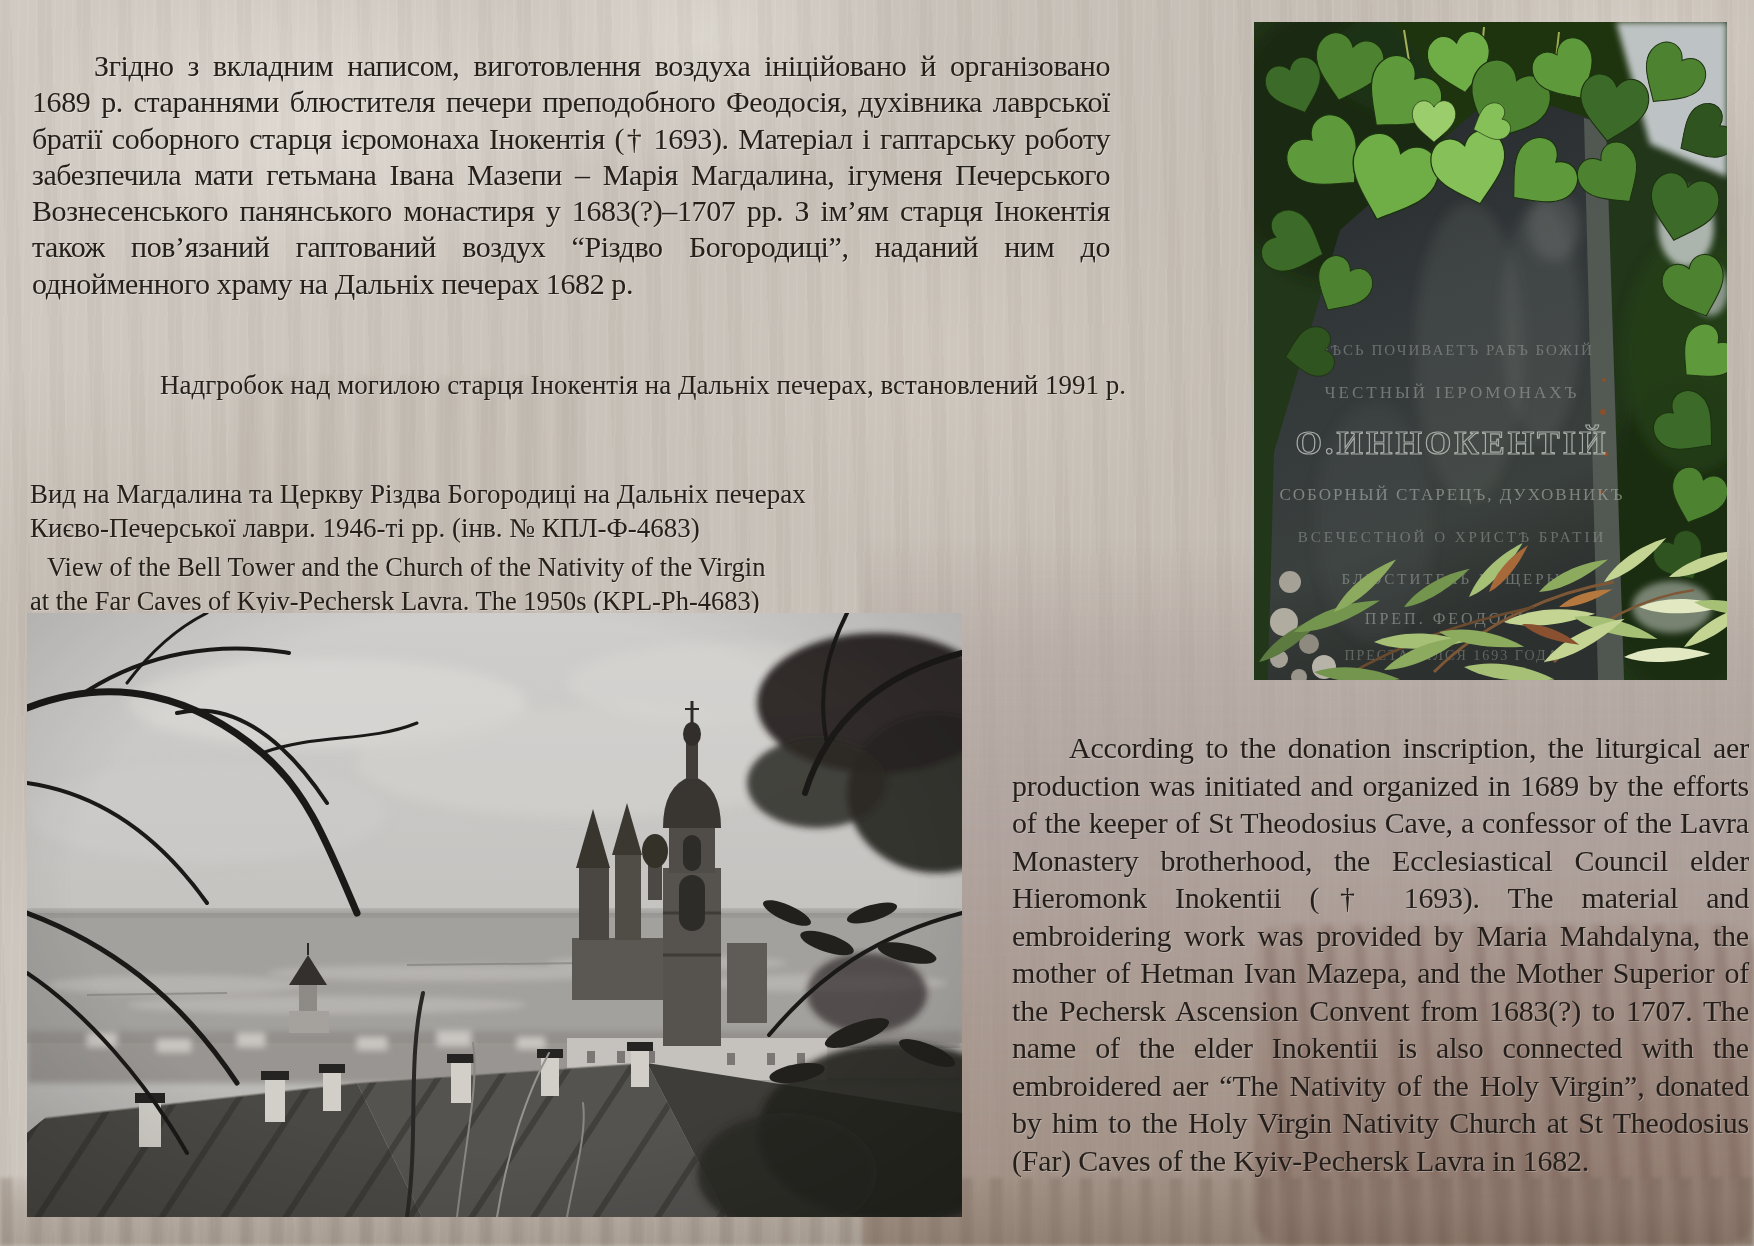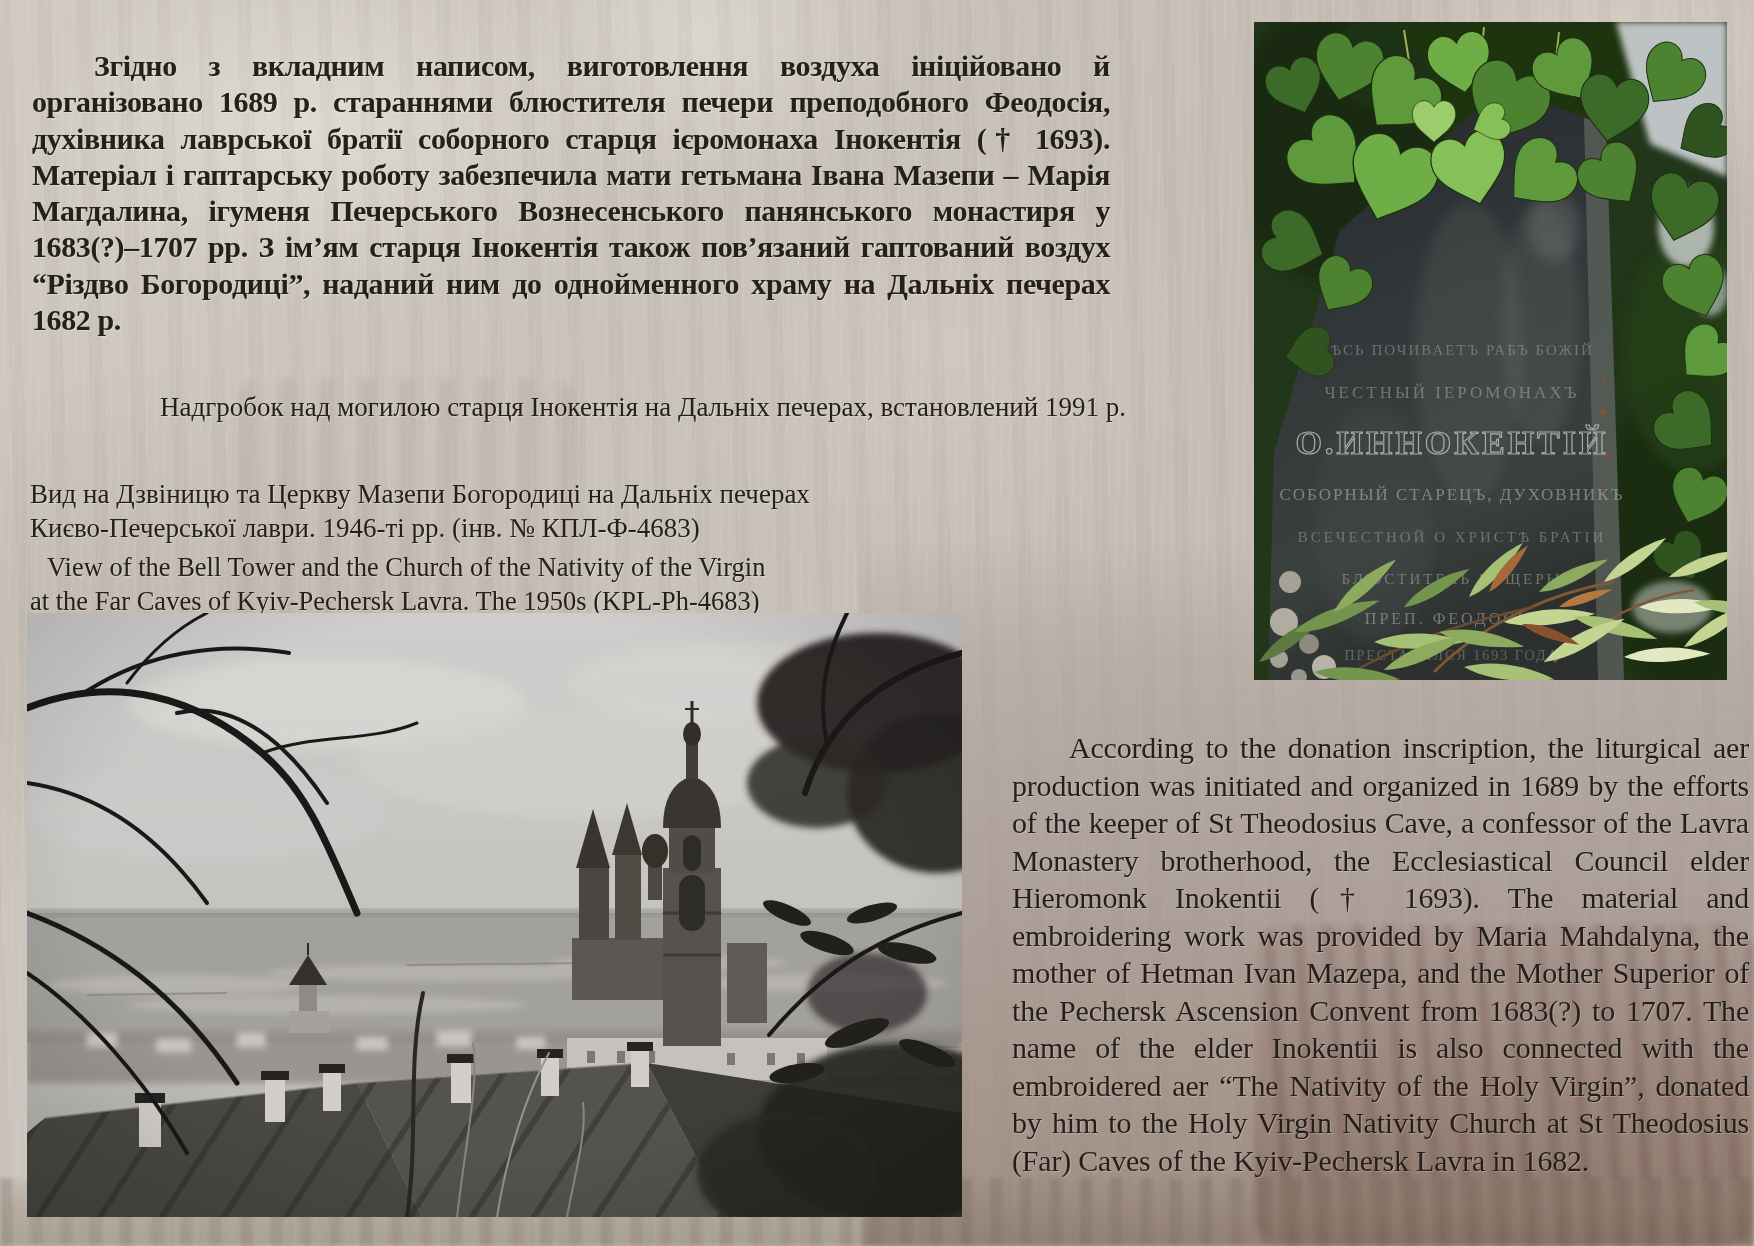--- a/index.html
+++ b/index.html
@@ -33,24 +33,24 @@
       linear-gradient(180deg, rgba(0,0,0,0), rgba(88,56,46,.28));
     filter:blur(3px);opacity:.85;}
   .bg-bottom-band{left:0;top:1178px;width:1754px;height:68px;
     background:
       linear-gradient(180deg, rgba(150,135,120,0), rgba(139,123,108,.38) 40%, rgba(118,102,88,.48) 100%),
       repeating-linear-gradient(90deg, rgba(102,88,76,.38) 0 12px, rgba(152,140,126,.18) 12px 30px);
     filter:blur(2px);opacity:.7;}
 
   .uk-paragraph{
     position:absolute;left:32px;top:18px;width:1078px;
-    font-size:30px;font-weight:700;line-height:36.3px;letter-spacing:-0.4px;
+    font-size:30px;font-weight:400;line-height:36.3px;letter-spacing:-0.4px;
     text-align:justify;text-indent:62px;
     text-shadow:1px 1px 0 rgba(255,255,255,.30);}
-  .cap1{position:absolute;left:32px;top:388px;width:1094px;text-align:right;
+  .cap1{position:absolute;left:32px;top:366px;width:1094px;text-align:right;
     text-shadow:1px 1px 0 rgba(255,255,255,.28);}
   .cap1 .uk{font-size:27px;line-height:38px;}
   .cap1 .en{font-size:26.5px;line-height:40px;}
   .cap2{position:absolute;left:30px;top:478px;width:900px;text-align:left;
     text-shadow:1px 1px 0 rgba(255,255,255,.28);}
   .cap2 .uk{font-size:27px;line-height:33.5px;}
   .cap2 .en{font-size:26.5px;line-height:34px;}
   .cap2 .en.first{margin-top:5px;margin-left:17px;}
   .en-paragraph{
     position:absolute;left:988px;top:699px;width:737px;
@@ -76,21 +76,21 @@
   <div class="layer bg-maroon-streaks"></div>
   <div class="layer bg-bottom-band"></div>
 
   <p class="uk-paragraph">Згідно з вкладним написом, виготовлення воздуха ініційовано й організовано 1689 р. стараннями блюстителя печери преподобного Феодосія, духівника лаврської братії соборного старця ієромонаха Інокентія († 1693). Матеріал і гаптарську роботу забезпечила мати гетьмана Івана Мазепи – Марія Магдалина, ігуменя Печерського Вознесенського панянського монастиря у 1683(?)–1707 рр. З ім’ям старця Інокентія також пов’язаний гаптований воздух “Різдво Богородиці”, наданий ним до однойменного храму на Дальніх печерах 1682 р.</p>
 
   <div class="cap1">
     <div class="uk">Надгробок над могилою старця Інокентія на Дальніх печерах, встановлений 1991 р.</div>
   </div>
 
   <div class="cap2">
-    <div class="uk">Вид на Дзвіницю та Церкву Мазепи Богородиці на Дальніх печерах</div>
+    <div class="uk">Вид на Магдалина та Церкву Різдва Богородиці на Дальніх печерах</div>
     <div class="uk">Києво-Печерської лаври. 1946-ті рр. (інв. № КПЛ-Ф-4683)</div>
     <div class="en first">View of the Bell Tower and the Church of the Nativity of the Virgin</div>
     <div class="en">at the Far Caves of Kyiv-Pechersk Lavra. The 1950s (KPL-Ph-4683)</div>
   </div>
 
   <p class="en-paragraph">According to the donation inscription, the liturgical aer production was initiated and organized in 1689 by the efforts of the keeper of St Theodosius Cave, a confessor of the Lavra Monastery brotherhood, the Ecclesiastical Council elder Hieromonk Inokentii († 1693). The material and embroidering work was provided by Maria Mahdalyna, the mother of Hetman Ivan Mazepa, and the Mother Superior of the Pechersk Ascension Convent from 1683(?) to 1707. The name of the elder Inokentii is also connected with the embroidered aer “The Nativity of the Holy Virgin”, donated by him to the Holy Virgin Nativity Church at St Theodosius (Far) Caves of the Kyiv-Pechersk Lavra in 1682.</p>
 
   <div class="photo ts-photo">
   <svg width="473" height="658" viewBox="0 0 473 658" xmlns="http://www.w3.org/2000/svg">
     <defs>

